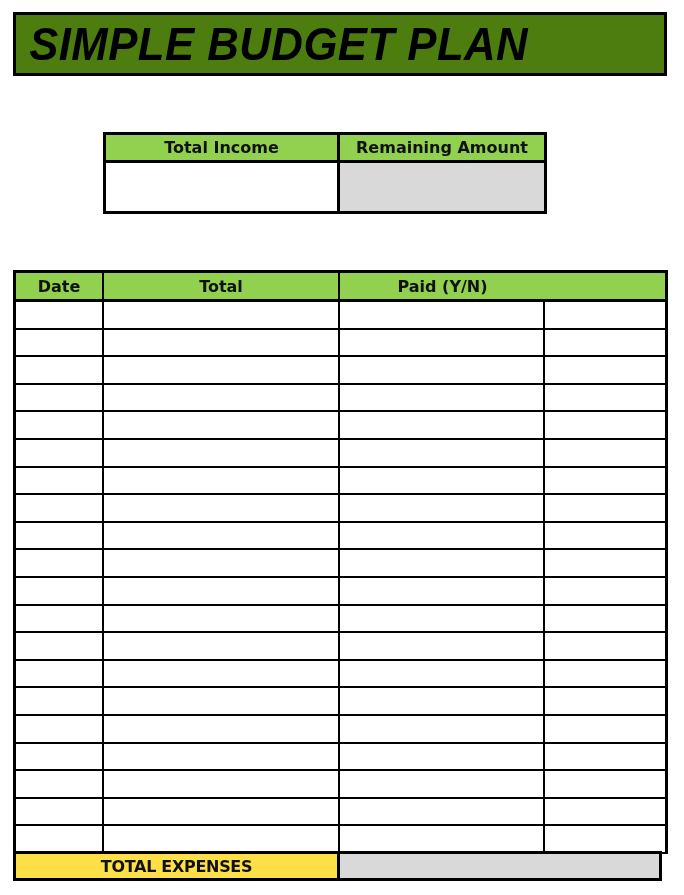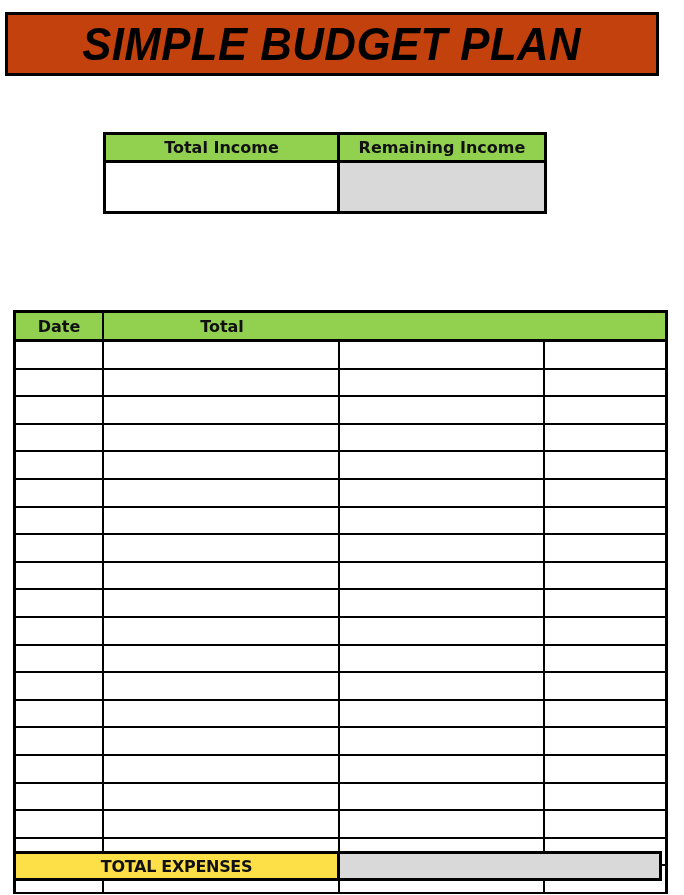--- a/index.html
+++ b/index.html
@@ -1,20 +1,20 @@
 <!DOCTYPE html>
 <html><head>
 <meta charset="utf-8">
 <style>
   html, body { margin:0; padding:0; background:#ffffff; }
   body { width:684px; height:895px; position:relative; overflow:hidden; font-family:"Liberation Sans", sans-serif; }
   .title-box {
-    position:absolute; left:5px; top:12px; width:648px; height:58px;
-    background:#c2410c; border:3px solid #000;
-    display:flex; align-items:center; justify-content:center;
+    position:absolute; left:13px; top:12px; width:648px; height:58px;
+    background:#4d7c0f; border:3px solid #000;
+    display:flex; align-items:center; 
   }
   .title-text {
     font-family:"Liberation Sans", sans-serif; font-weight:bold; font-style:italic;
     font-size:46px; color:#000; letter-spacing:0.5px; transform:scaleX(0.95);
   }
   .summary {
     position:absolute; left:103px; top:132px; width:438px; height:76px;
     border:3px solid #000; display:grid;
     grid-template-columns:234px 1fr; grid-template-rows:28px 1fr;
   }
@@ -22,21 +22,21 @@
   .hdr {
     background:#92d050; font-family:"DejaVu Sans", sans-serif; font-weight:bold;
     font-size:16px; color:#111; display:flex; align-items:center; justify-content:center;
     border-bottom:3px solid #000;
   }
   .vline { border-right:3px solid #000; }
   .grey { background:#d9d9d9; }
   .white { background:#fff; }
   .ledger {
     position:absolute; left:13px; top:270px; width:649px;
-    border:3px solid #000; border-bottom:none;margin-top:40px;
+    border:3px solid #000; border-bottom:none;
   }
   .lrow { display:grid; grid-template-columns:88px 236px 205px 1fr; height:27.6px; box-sizing:border-box; }
   .lrow.head { height:29px; border-bottom:3px solid #000; background:#92d050; }
   .lrow.head .c { font-family:"DejaVu Sans", sans-serif; font-weight:bold; font-size:16px; color:#111;
      display:flex; align-items:center; justify-content:center; }
   .lrow .c { border-right:2px solid #000; box-sizing:border-box; }
   .lrow .c:last-child { border-right:none; }
   .lrow.data { border-bottom:2px solid #000; background:#fff; }
   .totals {
     position:absolute; left:13px; top:851px; width:649px; height:30px;
@@ -51,29 +51,30 @@
 </style>
 </head>
 <body>
 
 <div class="title-box">
   <span class="title-text">SIMPLE BUDGET PLAN</span>
 </div>
 
 <div class="summary">
   <div class="cell hdr vline">Total Income</div>
-  <div class="cell hdr">Remaining Income</div>
+  <div class="cell hdr">Remaining Amount</div>
   <div class="cell white vline"></div>
   <div class="cell grey"></div>
 </div>
 
 <div class="ledger" id="ledger">
   <div class="lrow head">
     <div class="c">Date</div>
     <div class="c">Total</div>
+    <div class="c">Paid (Y/N)</div>
   </div>
 <div class="lrow data">
       <div class="c"></div>
       <div class="c"></div>
       <div class="c"></div>
       <div class="c"></div>
     </div>
     <div class="lrow data">
       <div class="c"></div>
       <div class="c"></div>

